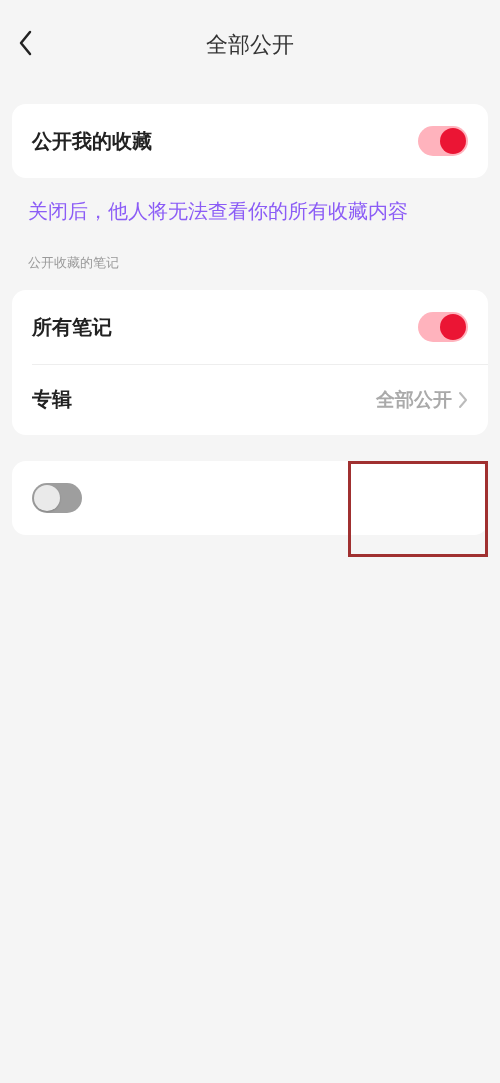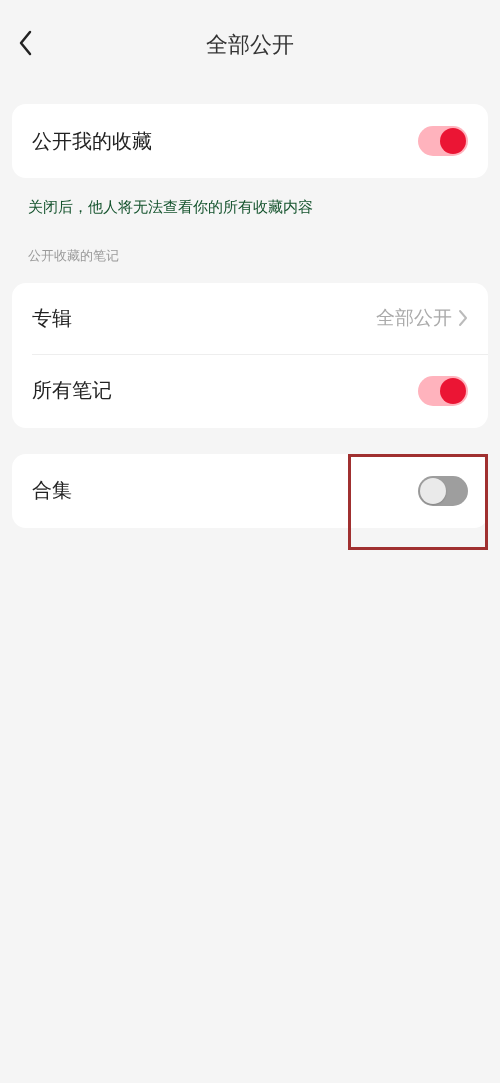--- a/index.html
+++ b/index.html
@@ -44,20 +44,21 @@
   }
 
   .row {
     display: flex;
     align-items: center;
     justify-content: space-between;
     padding: 22px 20px;
     font-size: 20px;
     color: #222;
     position: relative;
+    font-weight: bold;
   }
   .row + .row::before {
     content: "";
     position: absolute;
     top: 0;
     left: 20px;
     right: 0;
     height: 1px;
     background: #eee;
   }
@@ -98,22 +99,22 @@
     left: 2px;
     top: 2px;
     width: 26px;
     height: 26px;
     border-radius: 50%;
     background: #eaeaea;
     box-shadow: 0 1px 2px rgba(0,0,0,0.15);
   }
 
   .hint {
-    color: #14532d;
-    font-size: 15px;
+    color: #8b5cf6;
+    font-size: 20px;
     padding: 18px 28px 0 28px;
     line-height: 1.5;
   }
   .section-label {
     color: #9a9a9a;
     font-size: 13px;
     padding: 28px 28px 4px 28px;
   }
 
   .highlight-box {
@@ -145,35 +146,34 @@
     <div class="switch on"></div>
   </div>
 </div>
 
 <div class="hint">关闭后，他人将无法查看你的所有收藏内容</div>
 
 <div class="section-label">公开收藏的笔记</div>
 
 <div class="card">
   <div class="row">
+    <div class="row-label">所有笔记</div>
+    <div class="switch on"></div>
+  </div>
+  <div class="row">
     <div class="row-label">专辑</div>
     <div class="row-value">全部公开</div>
     <span class="chevron-right">
       <svg viewBox="0 0 10 18" fill="none" stroke="#bbb" stroke-width="2" stroke-linecap="round" stroke-linejoin="round">
         <polyline points="2,2 8,9 2,16"></polyline>
       </svg>
     </span>
   </div>
-  <div class="row">
-    <div class="row-label">所有笔记</div>
-    <div class="switch on"></div>
-  </div>
 </div>
 
 <div class="collection-wrap">
   <div class="card" style="margin-top:26px;">
     <div class="row">
-      <div class="row-label">合集</div>
       <div class="switch off"></div>
     </div>
   </div>
   <div class="highlight-box" style="left:348px; top:0px; width:140px; height:96px;"></div>
 </div>
 
 </body></html>

